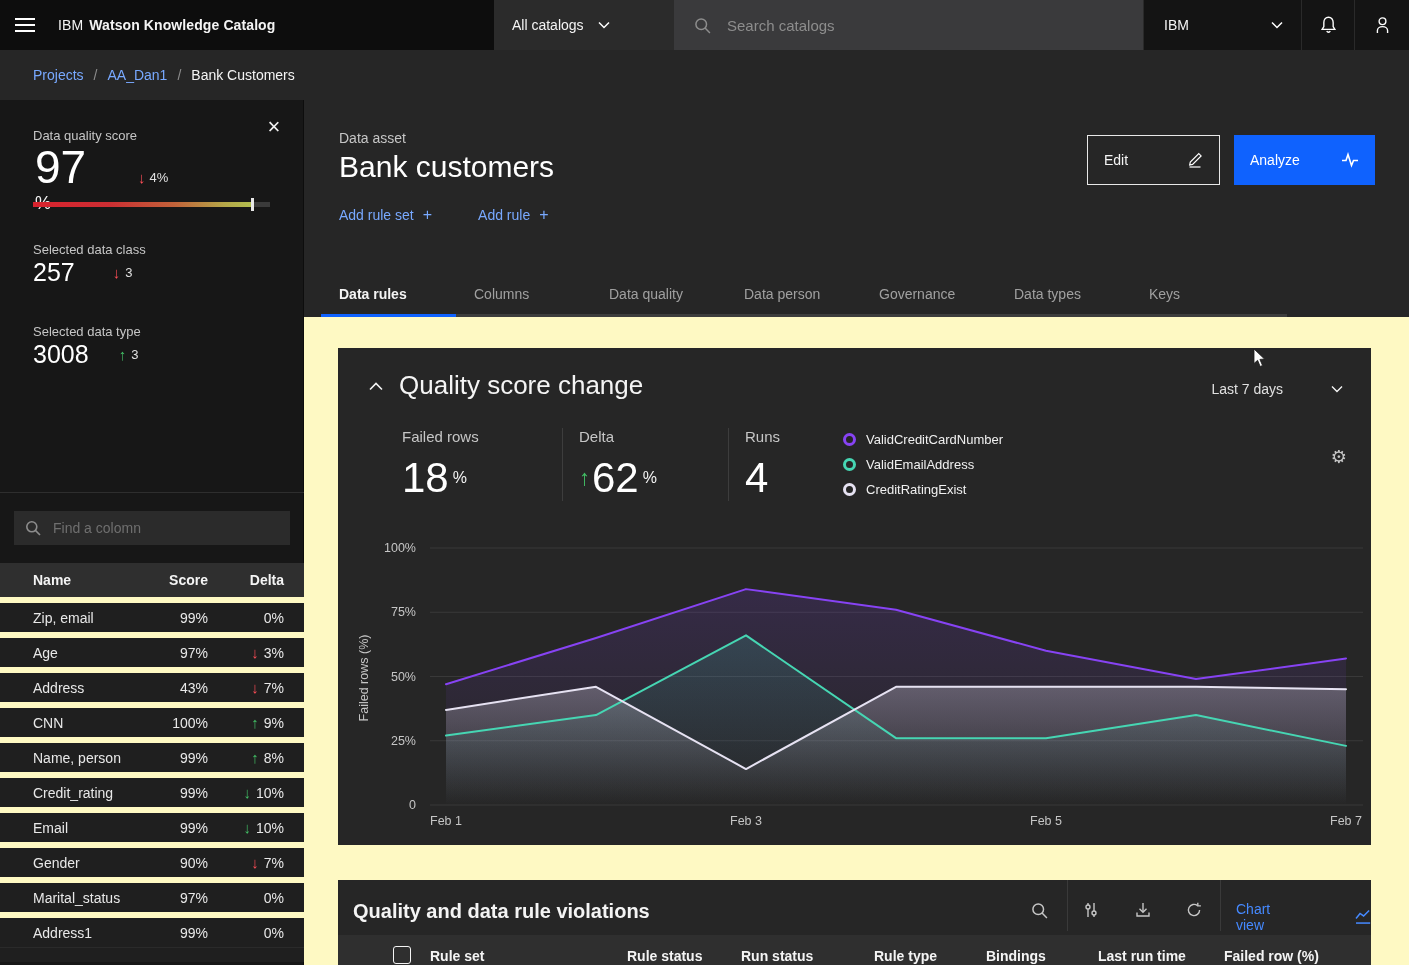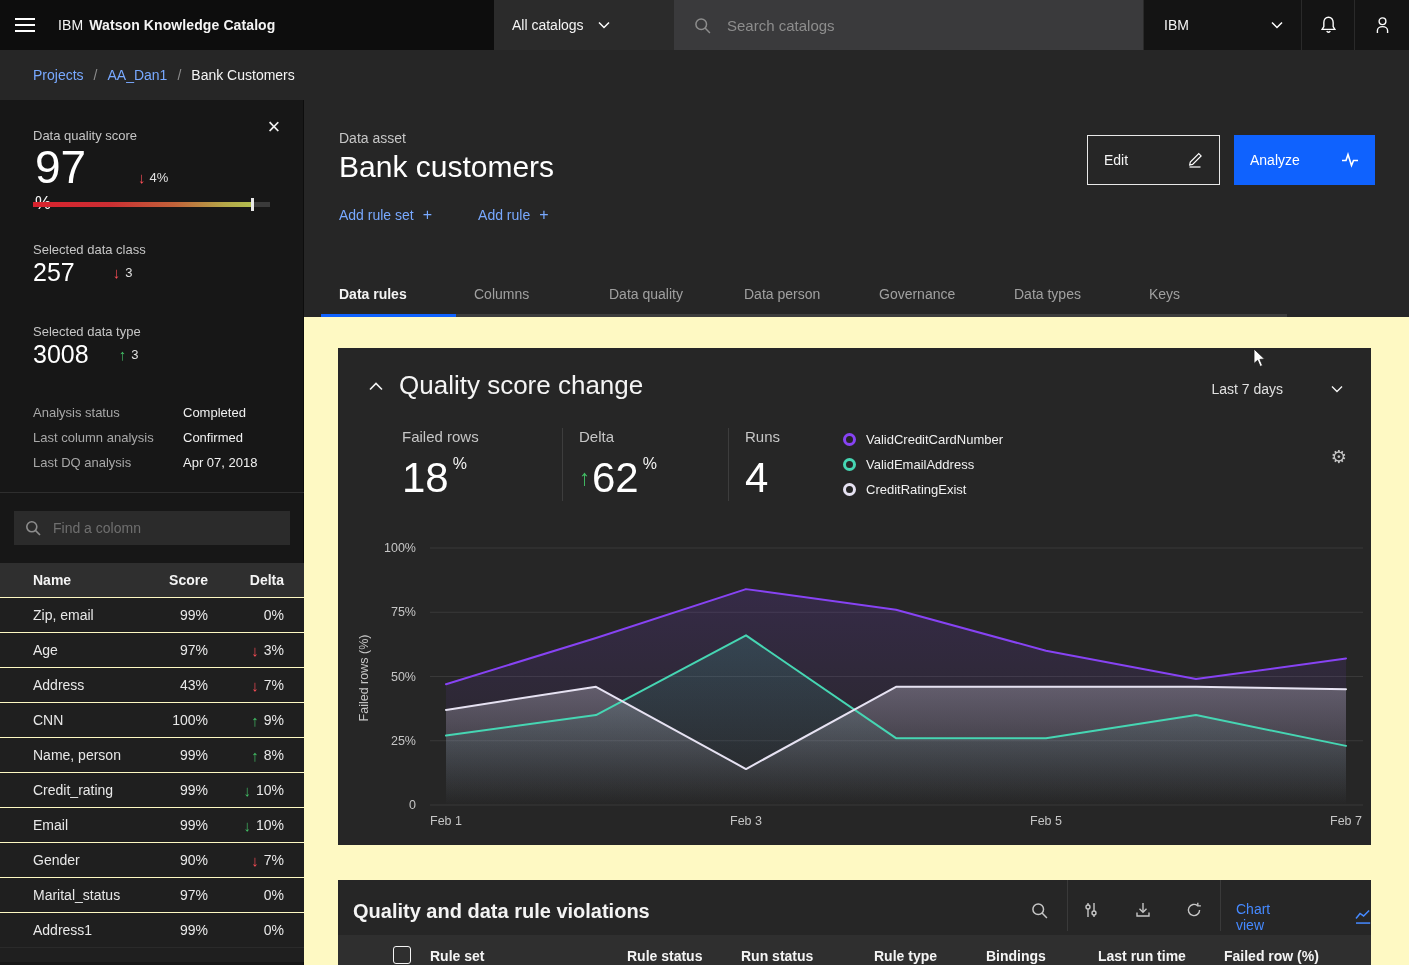--- a/index.html
+++ b/index.html
@@ -53,21 +53,21 @@
   .details{position:absolute;left:33px;top:300px;width:250px;}
   .det-row{display:flex;height:25px;align-items:center;font-size:13px;}
   .det-label{width:150px;color:#a8a8a8;}
   .det-value{color:#f0f0f0;}
   .sb-divider{position:absolute;left:0;top:392px;width:304px;height:1px;background:#2e2e2e;}
   .find-box{position:absolute;left:14px;top:411px;width:276px;height:34px;background:#2b2b2b;display:flex;align-items:center;gap:10px;padding-left:11px;box-sizing:border-box;}
   .find-box input{background:transparent;border:none;outline:none;color:#e0e0e0;font-size:14px;width:220px;font-family:inherit;}
   .find-box input::placeholder{color:#6f6f6f;}
   .s-table{position:absolute;left:0;top:463px;width:304px;}
   .s-head{display:flex;height:34px;align-items:center;background:#2f2f2f;font-weight:700;font-size:14px;padding:0 20px 0 33px;box-sizing:border-box;}
-  .s-row{display:flex;height:35px;align-items:center;background:#1f1f1f;border-top:1px solid #fef9c3;font-size:14px;padding:0 20px 0 33px;box-sizing:border-box;color:#e8e8e8;cursor:pointer;}
+  .s-row{display:flex;height:35px;align-items:center;background:#1f1f1f;border-top:6px solid #fef9c3;font-size:14px;padding:0 20px 0 33px;box-sizing:border-box;color:#e8e8e8;cursor:pointer;}
   .s-row:first-of-type{border-top:none;}
   .col-name{flex:1;}
   .col-score{width:58px;text-align:right;}
   .col-delta{width:76px;text-align:right;display:flex;justify-content:flex-end;align-items:center;gap:5px;}
   .s-partial{height:14px;background:#1f1f1f;border-top:1px solid #2a2a2a;}
 
   
   .main-head{position:absolute;left:304px;top:100px;width:1105px;height:217px;background:#262626;}
   .asset-label{position:absolute;left:35px;top:30px;font-size:14px;color:#c6c6c6;}
   .asset-title{position:absolute;left:35px;top:50px;font-size:30px;font-weight:300;color:#fff;}
@@ -84,21 +84,21 @@
 
   
   .chart-card{position:absolute;left:338px;top:348px;width:1033px;height:497px;background:#262626;}
   .collapse{position:absolute;left:28px;top:28px;width:20px;height:20px;display:flex;align-items:center;justify-content:center;cursor:pointer;}
   .card-title{position:absolute;left:61px;top:22px;font-size:26px;font-weight:300;color:#f4f4f4;}
   .range-sel{position:absolute;right:28px;top:33px;display:flex;align-items:center;gap:48px;font-size:14px;color:#e0e0e0;cursor:pointer;}
   .stats{position:absolute;left:64px;top:80px;display:flex;}
   .stat{padding-right:26px;}
   .stat + .stat{border-left:1px solid #3d3d3d;padding-left:16px;}
   .stat-label{font-size:15px;color:#c6c6c6;margin-bottom:10px;}
-  .stat-value{display:flex;align-items:flex-start;}
+  .stat-value{display:flex;align-items:center;}
   .stat-num{font-size:42px;font-weight:300;color:#fff;line-height:1.1;}
   .stat-unit{font-size:16px;font-weight:300;margin-left:4px;}
   .stat-arrow{font-size:22px;align-self:center;margin-right:2px;}
   .w-frows{width:160px;box-sizing:border-box;}
   .w-delta{width:166px;box-sizing:border-box;}
   .w-runs{width:96px;box-sizing:border-box;}
   .legend{position:absolute;left:505px;top:84px;display:flex;flex-direction:column;gap:10px;}
   .legend-item{display:flex;align-items:center;gap:10px;font-size:13px;color:#f0f0f0;cursor:pointer;}
   .ring{width:7px;height:7px;border-radius:50%;border:3px solid currentColor;background:#262626;}
   .ring-label{color:#f0f0f0;}
@@ -206,34 +206,20 @@
 
     <div class="sb-label type-label">Selected data type</div>
     <div class="type-value">
       <span class="mid-num">3008</span>
       <span class="mid-delta">
         <span class="arrow" style="color: rgb(66, 190, 101);">↑</span>
         <span>3</span>
       </span>
     </div>
 
-    <div class="details">
-      <div class="det-row">
-        <span class="det-label">Analysis status</span>
-        <span class="det-value">Completed</span>
-      </div>
-      <div class="det-row">
-        <span class="det-label">Last column analysis</span>
-        <span class="det-value">Confirmed</span>
-      </div>
-      <div class="det-row">
-        <span class="det-label">Last DQ analysis</span>
-        <span class="det-value">Apr 07, 2018</span>
-      </div>
-    </div>
 
     <div class="sb-divider"></div>
 
     <div class="find-box">
       <svg width="16" height="16" viewBox="0 0 16 16">
           <circle cx="6.8" cy="6.8" r="5" fill="none" stroke="#8d8d8d" stroke-width="1.6"></circle>
           <line x1="10.4" y1="10.4" x2="15" y2="15" stroke="#8d8d8d" stroke-width="1.6"></line>
         </svg>
       <input type="text" placeholder="Find a colomn" style="">
     </div>

